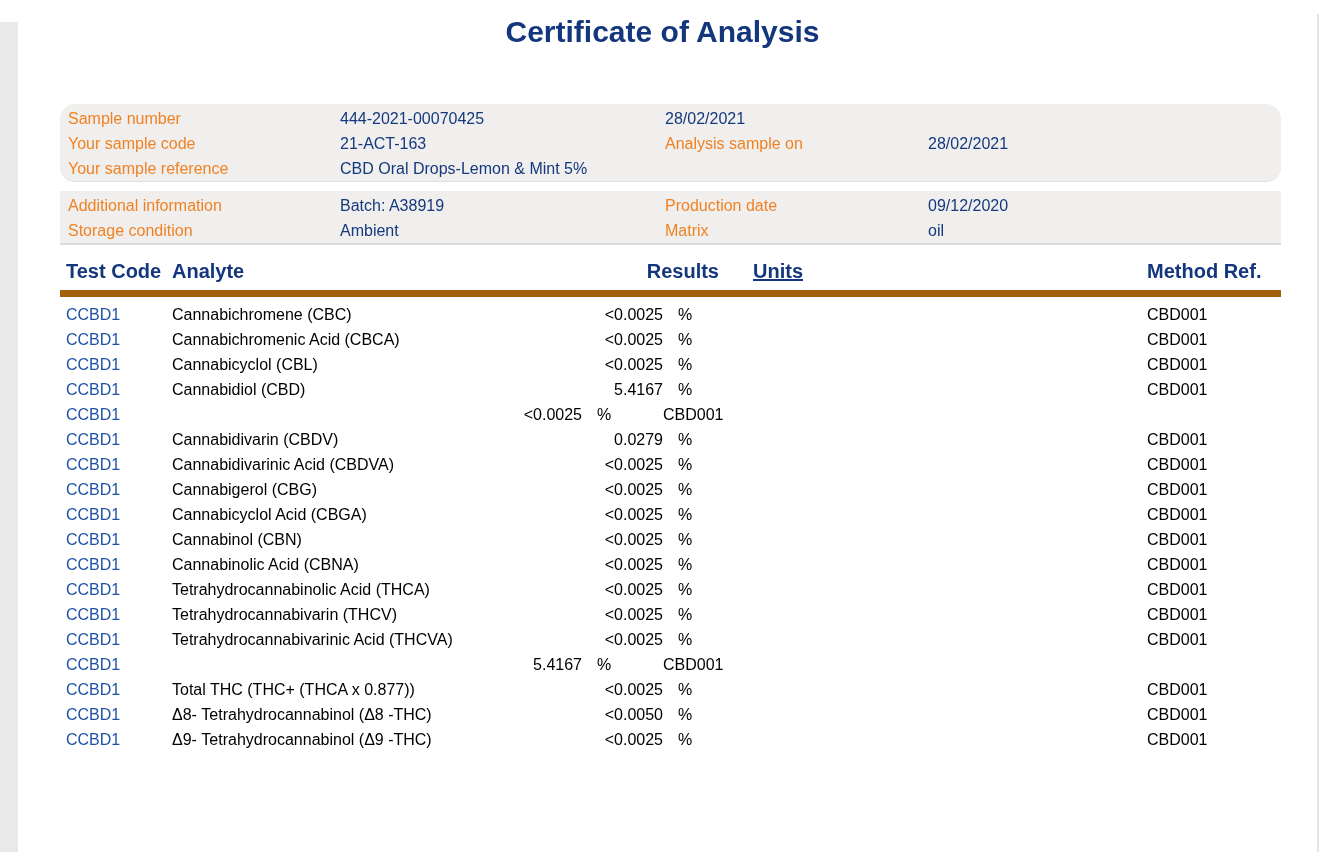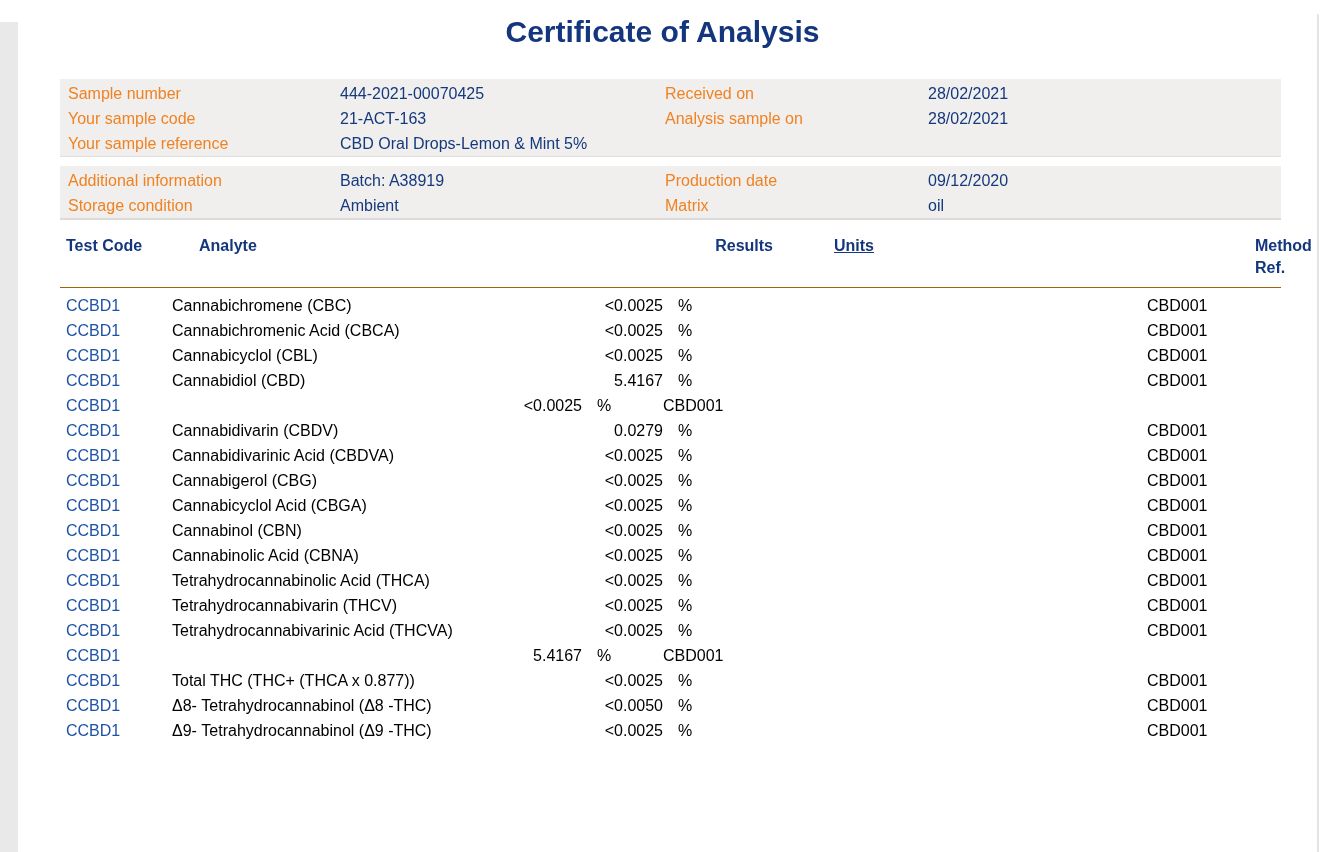--- a/index.html
+++ b/index.html
@@ -7,33 +7,33 @@
                font-family:"Liberation Sans","DejaVu Sans",sans-serif; }
   .screen { position:relative; width:1325px; height:852px; background:#ffffff; }
   .left-strip  { position:absolute; left:0; top:8px; width:18px; height:844px; background:#e9e9e9; }
   .right-line  { position:absolute; right:6px; top:0; width:2px; height:852px; background:#e4e4e4; }
 
   h1.title { margin-top:14px; height:36px; line-height:36px; text-align:center;
              font-size:30px; font-weight:bold; color:var(--title-navy,#13367d); }
 
   .info-box { width:1221px; margin-left:60px; background:var(--section-bg,#f0efee);
               padding:2px 0 0 8px; }
-  .info-box.first  { margin-top:29px; border-bottom:1px solid #e0dfdd; }
+  .info-box.first  { margin-top:54px; border-bottom:1px solid #e0dfdd;border-radius:15px; }
   .info-box.second { margin-top:9px;  border-bottom:2px solid #dcdbd9; }
   .info-row { display:grid; grid-template-columns:272px 325px 263px auto;
               line-height:25px; font-size:16px; }
   .info-label { color:var(--label-orange,#f08223); }
   .info-value { color:var(--value-navy,#15397d); }
 
   .results { width:1221px; margin-left:60px; }
   .thead { display:grid; grid-template-columns:106px 410px 81px 484px auto;
            padding-left:6px; margin-top:15px; padding-bottom:8px;
-           border-bottom:1px solid #a16207;
-           font-weight:bold; font-size:16px; line-height:22px;
-           color:var(--header-navy,#13367d);gap:27px; }
+           border-bottom:7px solid #a16207;
+           font-weight:bold; font-size:20px; line-height:22px;
+           color:var(--header-navy,#13367d); }
   .th.cell-result { text-align:right; margin-right:-56px; }
   .th.cell-units  { padding-left:90px;text-decoration:underline; }
   .tbody { padding-top:5px; }
   .trow { display:grid; grid-template-columns:106px 410px 81px 484px auto;
           padding-left:6px; line-height:25px; font-size:16px; color:#000000; }
   .td.cell-test-code { color:var(--testcode-blue,#1e52a6); }
   .td.cell-result    { text-align:right; }
   .td.cell-units     { padding-left:15px; }
 </style>
 </head>
@@ -43,21 +43,20 @@
   <div class="left-strip"></div>
   <div class="right-line"></div>
 
   <h1 class="title">Certificate of Analysis</h1>
 
   <section class="info-box first">
     <div>
         <div class="info-row">
           <div class="info-label">Sample number</div>
           <div class="info-value">444-2021-00070425</div>
-          <div class="info-label">Received on</div>
           <div class="info-value">28/02/2021</div>
         </div>
         <div class="info-row">
           <div class="info-label">Your sample code</div>
           <div class="info-value">21-ACT-163</div>
           <div class="info-label">Analysis sample on</div>
           <div class="info-value">28/02/2021</div>
         </div>
         <div class="info-row">
           <div class="info-label">Your sample reference</div>

